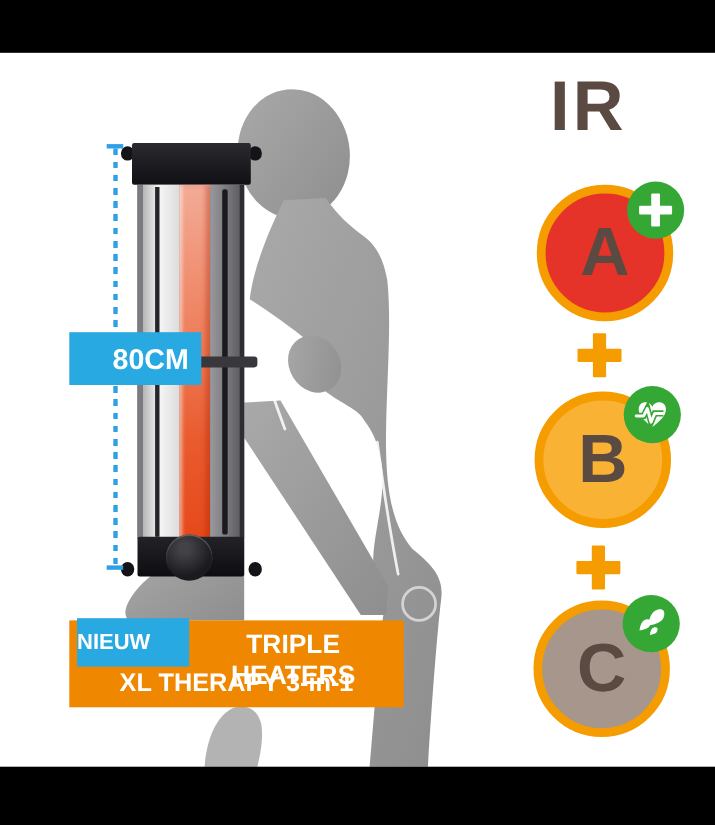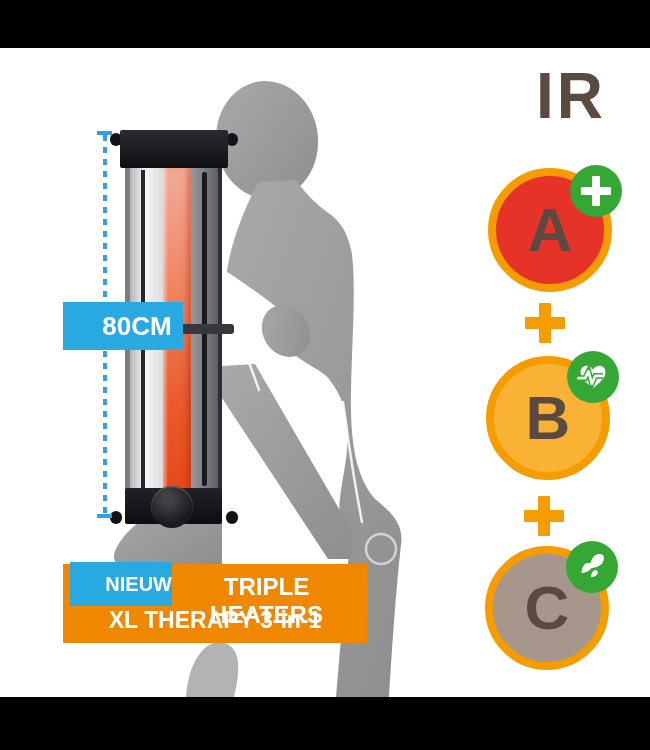--- a/index.html
+++ b/index.html
@@ -37,29 +37,29 @@
   .measure{position:absolute;left:0;top:0;z-index:4;}
   .dash-line{position:absolute;left:103px;top:135px;width:4px;height:379px;
              background:repeating-linear-gradient(to bottom,#2fa0e4 0 6px,transparent 6px 12px);}
   .dash-cap{position:absolute;left:97px;width:15px;height:4px;background:#2fa0e4;}
   .dim-label{position:absolute;left:63px;top:302px;width:92px;height:48px;background:#29a9e1;
              color:#fff;font-weight:bold;font-size:26px;line-height:48px;text-align:center;letter-spacing:0;padding-left:28px;}
 
   
   .banner{position:absolute;left:63px;top:564px;width:304px;height:79px;background:#f08700;z-index:5;}
   .new-badge{position:absolute;left:7px;top:-2px;width:102px;height:44px;background:#29a9e1;
-             color:#fff;font-weight:bold;font-size:20px;line-height:44px;text-align:right;}
+             color:#fff;font-weight:bold;font-size:20px;line-height:44px;text-align:left;}
   .banner-l1{position:absolute;left:105px;right:2px;top:9px;color:#fff;font-weight:bold;
              font-size:24px;text-align:center;letter-spacing:0;}
   .banner-l2{position:absolute;left:0;right:0;top:43px;color:#fff;font-weight:bold;
              font-size:23px;text-align:center;}
 
   
   .right-col{position:absolute;left:0;top:0;z-index:4;}
-  .ir-title{position:absolute;left:500px;top:64px;width:106px;text-align:right;
+  .ir-title{position:absolute;left:500px;top:64px;width:106px;text-align:left;
             color:#5b4a42;font-weight:bold;font-size:64px;line-height:64px;letter-spacing:3px;}
   .zone{position:absolute;width:124px;height:124px;border-radius:50%;border:8px solid #f59c00;
         box-sizing:border-box;display:flex;align-items:center;justify-content:center;}
   .zone .letter{color:#5b4a42;font-weight:bold;font-size:62px;line-height:62px;}
   .badge{position:absolute;width:52px;height:52px;border-radius:50%;background:#35a735;
          display:flex;align-items:center;justify-content:center;}
   .cross{position:relative;}
   .cross i{position:absolute;background:#fff;border-radius:1px;display:block;}
   .plus-sep{position:absolute;width:40px;height:40px;}
   .plus-sep i{position:absolute;background:#f59c00;border-radius:1px;display:block;}

